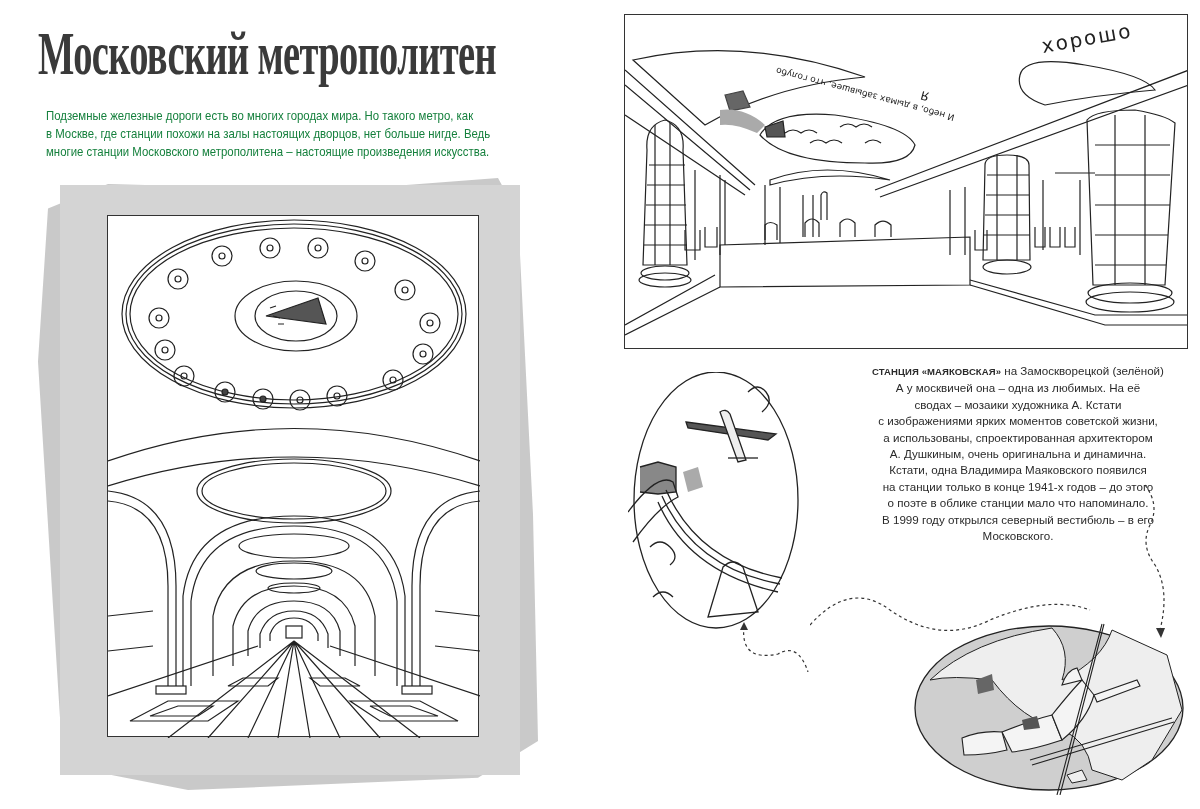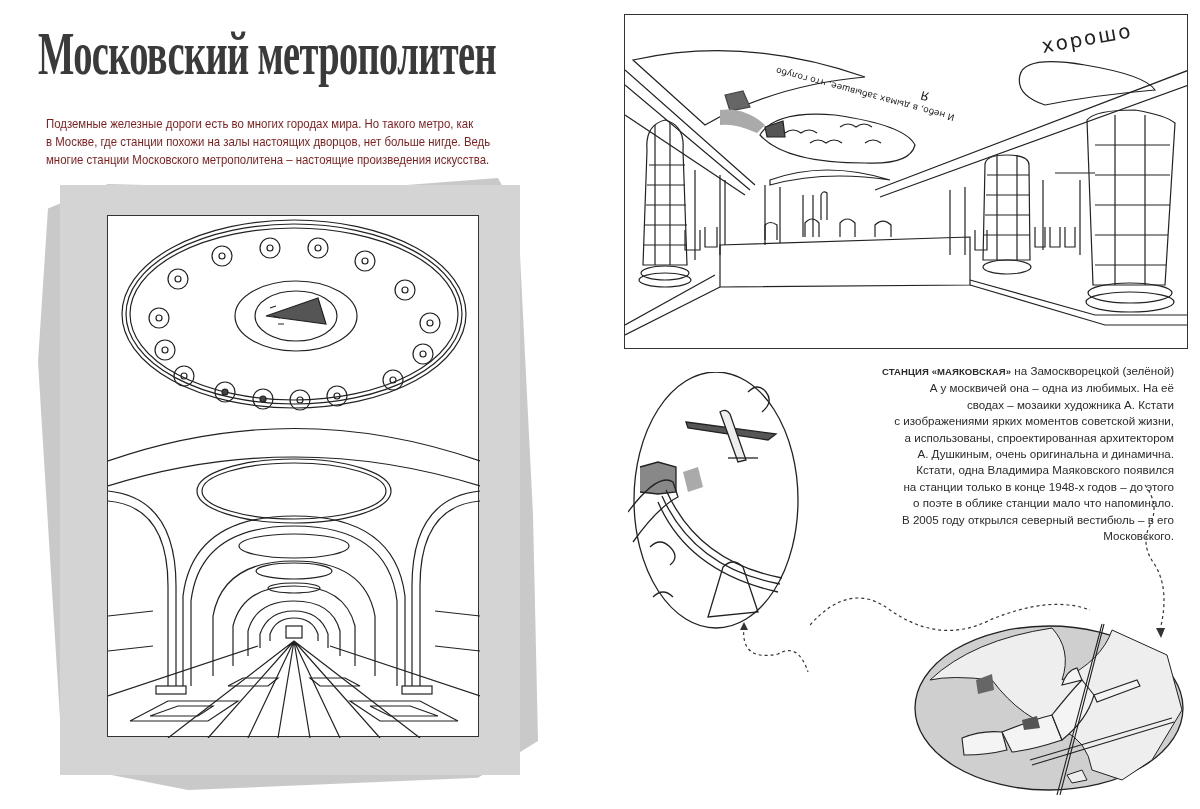--- a/index.html
+++ b/index.html
@@ -2,31 +2,31 @@
 <html><head>
 <meta charset="utf-8">
 <style>
   html, body { margin:0; padding:0; }
   body { width:1200px; height:809px; background:#ffffff; position:relative; overflow:hidden;
          font-family:"Liberation Sans", sans-serif; color:#2a2a2a; }
   .title { position:absolute; left:38px; top:22px; font-family:"Liberation Serif", serif;
            font-weight:bold; font-size:62px; letter-spacing:-1px; color:#3a3a3a;
            transform:scaleX(0.62); transform-origin:left top; white-space:nowrap; line-height:1; }
   .intro { position:absolute; left:46px; top:107px; width:500px; font-size:12.4px; line-height:18px;
-           color:#7f1d1d; font-stretch:condensed;margin-top:8px; }
+           color:#15803d; font-stretch:condensed; }
   .intro span { display:block; white-space:nowrap; transform:scaleX(0.92); transform-origin:left; }
   .paper { position:absolute; left:38px; top:178px; width:500px; height:612px; background:#c9c9c9;
            clip-path:polygon(2% 5%, 14% 1%, 60% 2%, 92% 0%, 96% 6%, 99% 55%, 100% 92%, 88% 98%, 30% 100%, 5% 96%, 3% 70%, 0% 30%);
            filter:blur(0.4px); }
   .paper2 { position:absolute; left:60px; top:185px; width:460px; height:590px; background:#d4d4d4; }
   .left-frame { position:absolute; left:107px; top:215px; width:372px; height:522px; background:#fff;
                 border:1.5px solid #333; box-sizing:border-box; }
   .right-frame { position:absolute; left:624px; top:14px; width:564px; height:335px; background:#fff;
                  border:1.5px solid #333; box-sizing:border-box; overflow:hidden; }
-  .caption { position:absolute; left:862px; top:363px; width:312px; text-align:right;
+  .caption { position:absolute; left:862px; top:363px; width:312px; text-align:center;
              font-size:11.6px; line-height:16.4px; color:#2a2a2a; }
   .caption .line { display:block; white-space:nowrap; }
   .caption b { font-size:9.5px; letter-spacing:0.1px; }
   svg { position:absolute; }
   .word { font-family:"DejaVu Sans", sans-serif; fill:#222; }
 </style>
 </head>
 <body>
 
 <div class="title">Московский метрополитен</div>
@@ -222,17 +222,17 @@
 </svg>
 
 <div class="caption">
   <span class="line"><b>СТАНЦИЯ «МАЯКОВСКАЯ»</b><span> на Замоскворецкой (зелёной)</span></span>
   <span class="line">А у москвичей она – одна из любимых. На её</span>
   <span class="line">сводах – мозаики художника А. Кстати</span>
   <span class="line">с изображениями ярких моментов советской жизни,</span>
   <span class="line">а использованы, спроектированная архитектором</span>
   <span class="line">А. Душкиным, очень оригинальна и динамична.</span>
   <span class="line">Кстати, одна Владимира Маяковского появился</span>
-  <span class="line">на станции только в конце 1948-х годов – до этого</span>
+  <span class="line">на станции только в конце 1941-х годов – до этого</span>
   <span class="line">о поэте в облике станции мало что напоминало.</span>
-  <span class="line">В 2005 году открылся северный вестибюль – в его</span>
+  <span class="line">В 1999 году открылся северный вестибюль – в его</span>
   <span class="line">Московского.</span>
 </div>
 
 </body></html>

